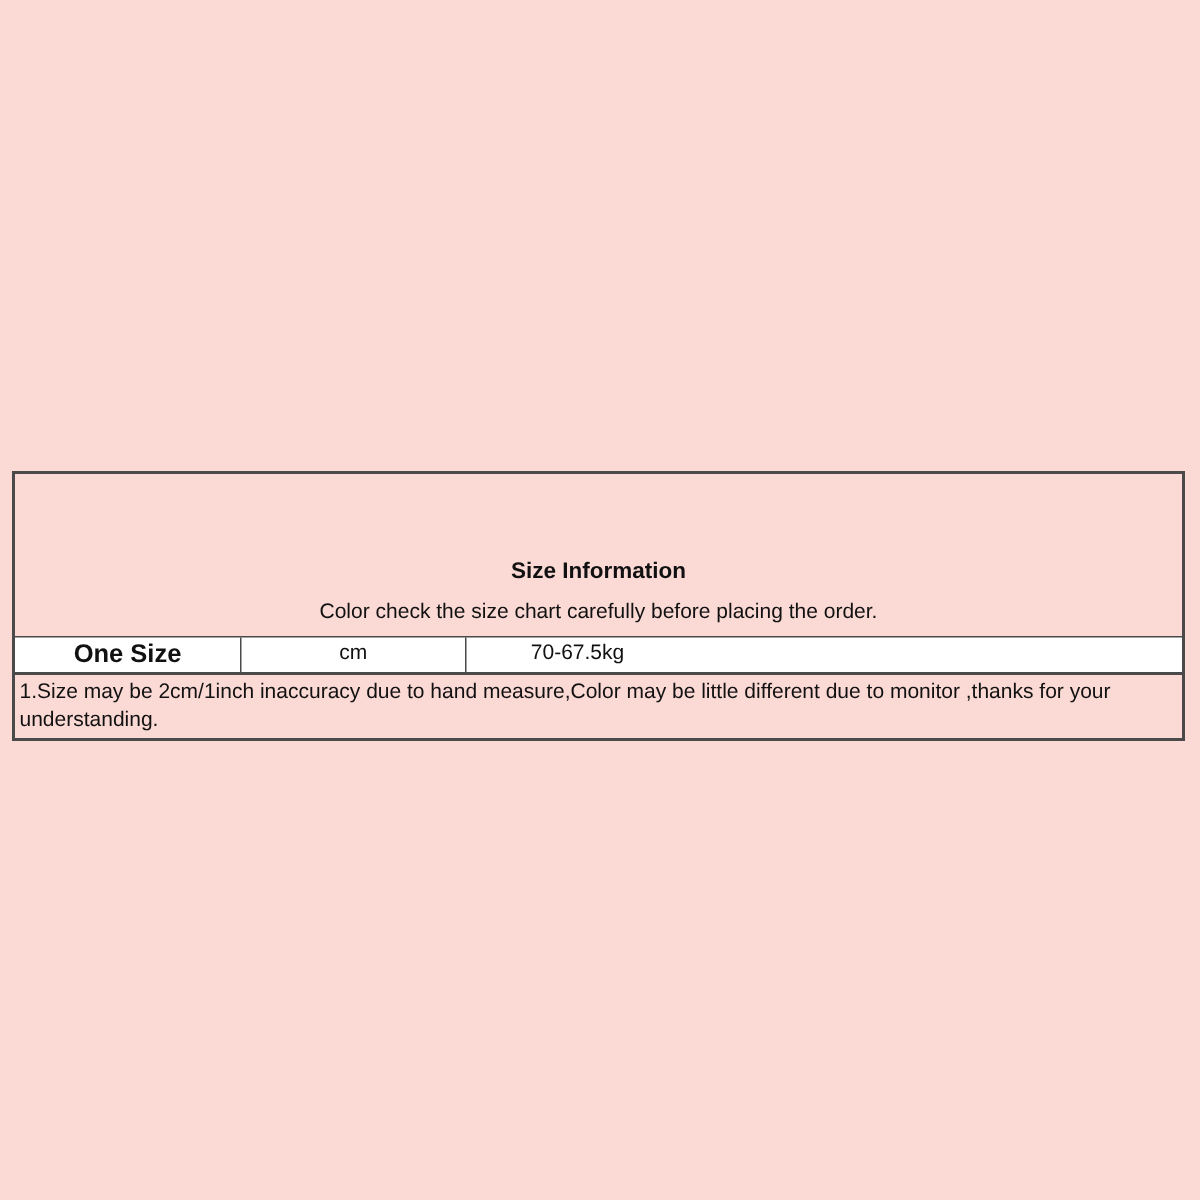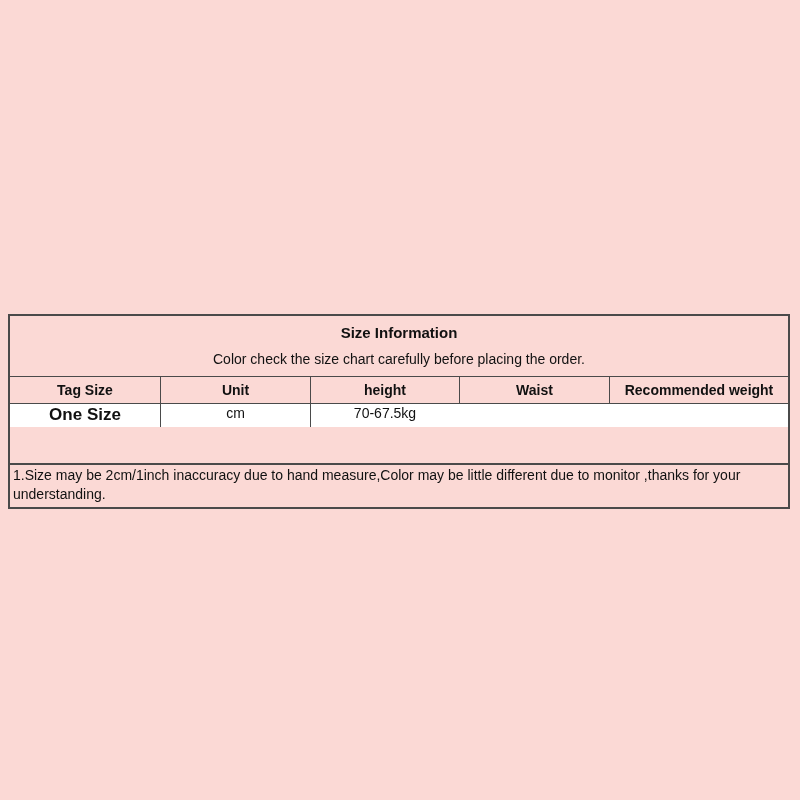--- a/index.html
+++ b/index.html
@@ -24,20 +24,21 @@
     background: #fbd9d5;
   }
   .title-block {
     text-align: center;
     padding: 8px 0 9px 0;
   }
   .table-title {
     font-size: 15px;
     font-weight: bold;
     margin-bottom: 10px;
+    margin-top: 48px;
   }
   .table-subtitle {
     font-size: 14px;
   }
   .grid-row {
     display: grid;
     grid-template-columns: 150px 150px 149px 150px auto;
     border-top: 1px solid #4a4a4a;
   }
   .grid-row .cell {
@@ -62,43 +63,35 @@
   }
   .data-row .cell.tag-size {
     font-weight: bold;
     font-size: 17px;
   }
   .notes-block {
     border-top: 2px solid #4a4a4a;
     padding: 1px 3px 3px 3px;
     font-size: 14px;
     line-height: 19px;
-    margin-top: 36px;
   }
   .note-line {
     margin: 0;
   }
 </style>
 </head>
 <body>
 
 <div class="size-table">
 
   <div class="title-block">
     <div class="table-title">Size Information</div>
     <div class="table-subtitle">Color check the size chart carefully before placing the order.</div>
   </div>
 
-  <div class="grid-row header-row">
-    <div class="cell">Tag Size</div>
-    <div class="cell">Unit</div>
-    <div class="cell">height</div>
-    <div class="cell">Waist</div>
-    <div class="cell">Recommended weight</div>
-  </div>
 
   <div class="grid-row data-row">
     <div class="cell tag-size">One Size</div>
     <div class="cell">cm</div>
     <div class="cell">70-67.5kg</div>
   </div>
 
   <div class="notes-block">
     <p class="note-line">1.Size may be 2cm/1inch inaccuracy due to hand measure,Color may be little different due to monitor ,thanks for your understanding.</p>
   </div>

